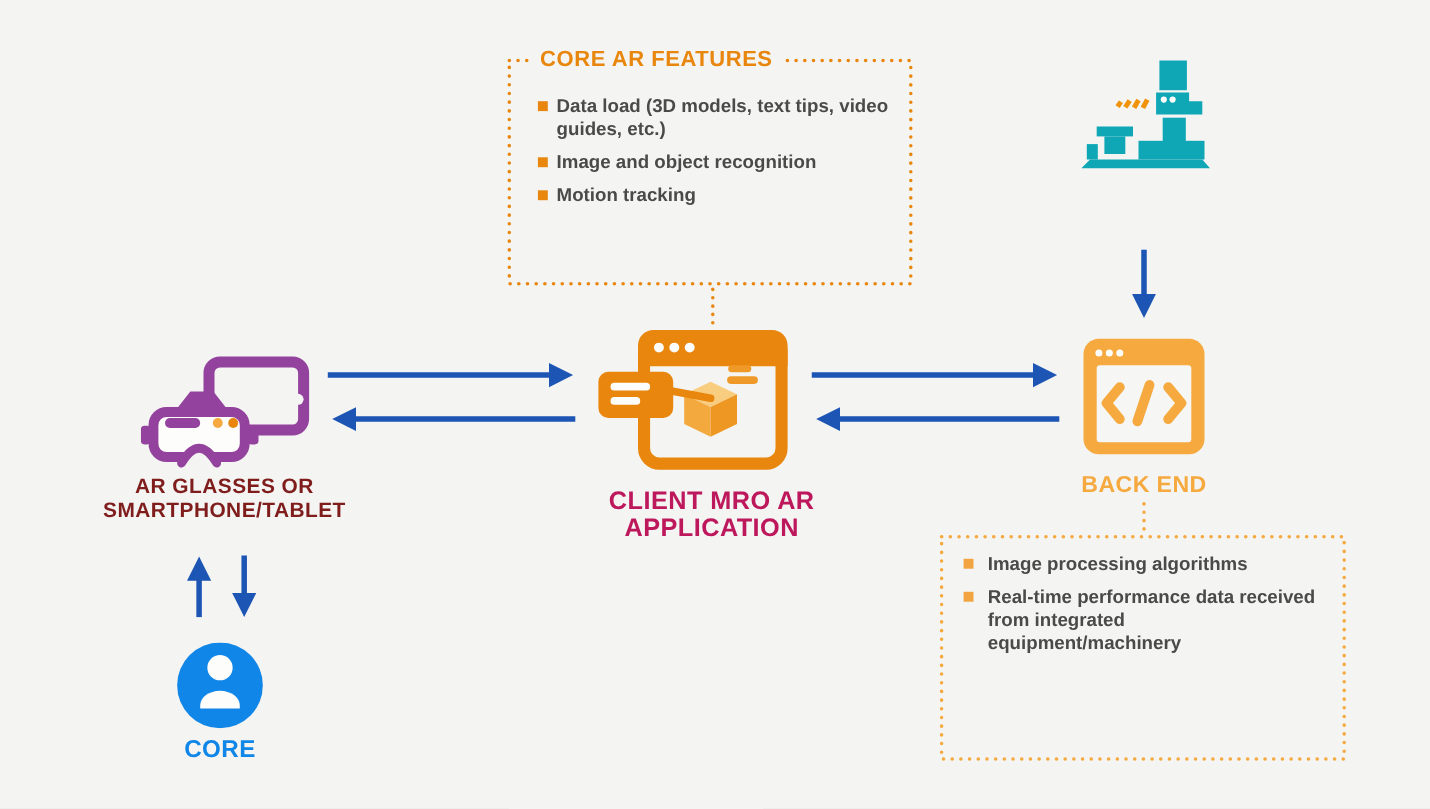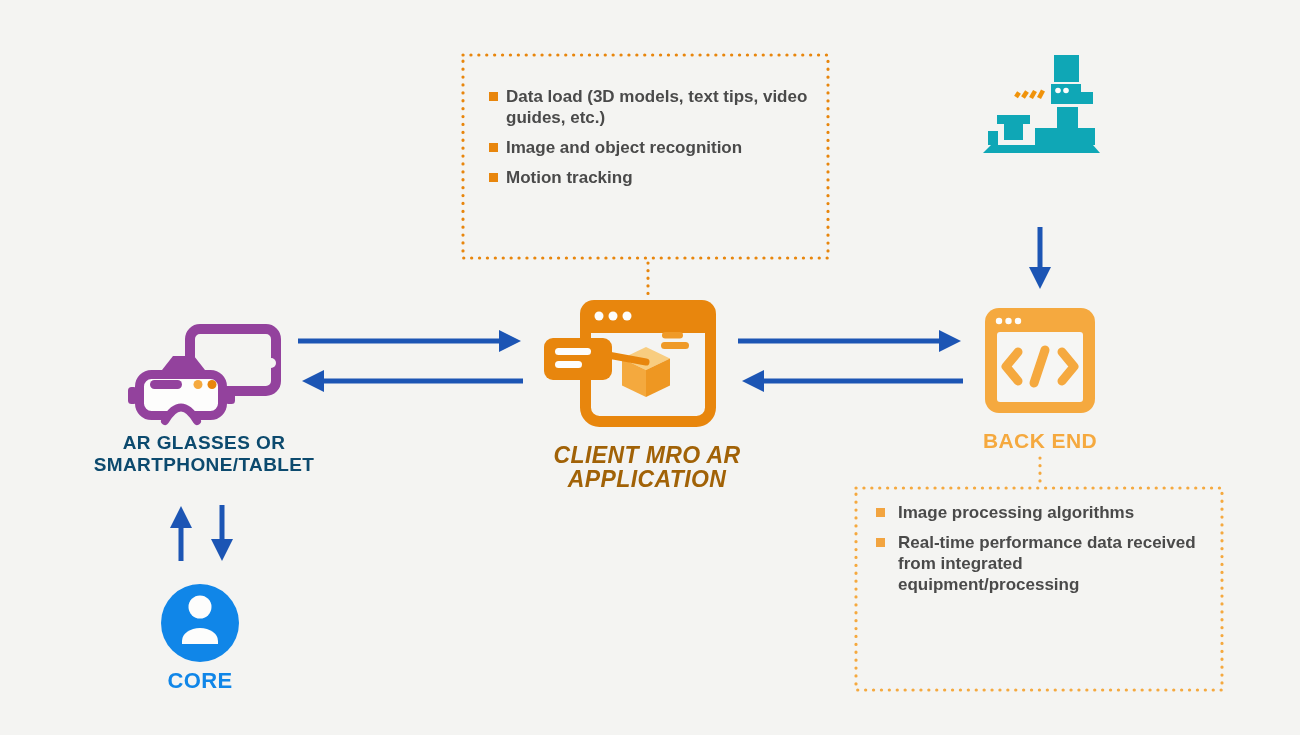--- a/index.html
+++ b/index.html
@@ -6,22 +6,22 @@
   .stage{
     position:relative;width:1300px;height:735px;background:#f4f4f2;
     overflow:hidden;font-family:"Liberation Sans",sans-serif;
   }
   .overlay{position:absolute;left:0;top:0;z-index:1;}
   .abs{position:absolute;z-index:2;}
   .node-label{
     position:absolute;z-index:2;transform:translateX(-50%);
     font-weight:bold;text-align:center;white-space:nowrap;letter-spacing:0.4px;
   }
-  #device-label{left:204px;top:432px;font-size:19px;line-height:22px;color:#0c4a6e;}
-  #client-label{left:647px;top:443px;font-size:23px;line-height:24px;color:#a16207;font-style:italic;}
+  #device-label{left:204px;top:432px;font-size:19px;line-height:22px;color:#7f1d1d;}
+  #client-label{left:647px;top:443px;font-size:23px;line-height:24px;color:#be185d;}
   #backend-label{left:1040px;top:429px;font-size:21px;line-height:23px;color:#f5a93f;}
   #target-label{left:1040px;top:164px;font-size:19px;line-height:24px;color:#11a5b7;}
   #user-label{left:200px;top:669px;font-size:22px;line-height:24px;color:#1086e8;}
   #core-title{
     position:absolute;z-index:3;left:483px;top:43px;padding:0 8px;
     font-size:20px;font-weight:bold;letter-spacing:0.5px;color:#e8860d;background:#f4f4f2;
   }
   .feature-list{position:absolute;z-index:2;margin:0;padding:0;list-style:none;}
   .feature-list li{display:flex;margin-bottom:9px;font-size:17px;line-height:21px;font-weight:600;color:#4a4a4a;}
   .feature-list .bullet{width:9px;height:9px;flex:0 0 9px;margin:6px 0 0 0;}
@@ -54,20 +54,21 @@
       <line x1="298" y1="341" x2="500" y2="341" marker-end="url(#ah)"></line>
       <line x1="523" y1="381" x2="323" y2="381" marker-end="url(#ah)"></line>
       <line x1="738" y1="341" x2="940" y2="341" marker-end="url(#ah)"></line>
       <line x1="963" y1="381" x2="763" y2="381" marker-end="url(#ah)"></line>
       <line x1="1040" y1="227" x2="1040" y2="268" marker-end="url(#ah)"></line>
       <line x1="181" y1="561" x2="181" y2="527" marker-end="url(#ah)"></line>
       <line x1="222" y1="505" x2="222" y2="540" marker-end="url(#ah)"></line>
     </g>
   </svg>
 
+  <div id="core-title">CORE AR FEATURES</div>
   <ul id="core-list" class="feature-list">
     <li>
         <span class="bullet"></span>
         <span class="txt">Data load (3D models, text tips, video guides, etc.)</span>
       </li>
     <li>
         <span class="bullet"></span>
         <span class="txt">Image and object recognition</span>
       </li>
     <li>
@@ -76,21 +77,21 @@
       </li>
   </ul>
 
   <ul id="backend-list" class="feature-list">
     <li>
         <span class="bullet"></span>
         <span class="txt">Image processing algorithms</span>
       </li>
     <li>
         <span class="bullet"></span>
-        <span class="txt">Real-time performance data received from integrated equipment/processing</span>
+        <span class="txt">Real-time performance data received from integrated equipment/machinery</span>
       </li>
   </ul>
 
   <svg class="abs" style="left:128px;top:323px;" width="155" height="112" viewBox="0 0 155 112">
     <rect x="62" y="6" width="86" height="62" rx="10" fill="none" stroke="#93429d" stroke-width="10"></rect>
     <circle cx="143" cy="40" r="5" fill="#f4f4f2"></circle>
     <rect x="0" y="64" width="9" height="17" rx="3.5" fill="#93429d"></rect>
     <rect x="97" y="64" width="10" height="17" rx="3.5" fill="#93429d"></rect>
     <polygon points="34,47 45,33 66,33 77,47" fill="#93429d"></polygon>
     <rect x="11.5" y="51.5" width="83" height="41" rx="12" fill="#fdfdfc" stroke="#93429d" stroke-width="9"></rect>

